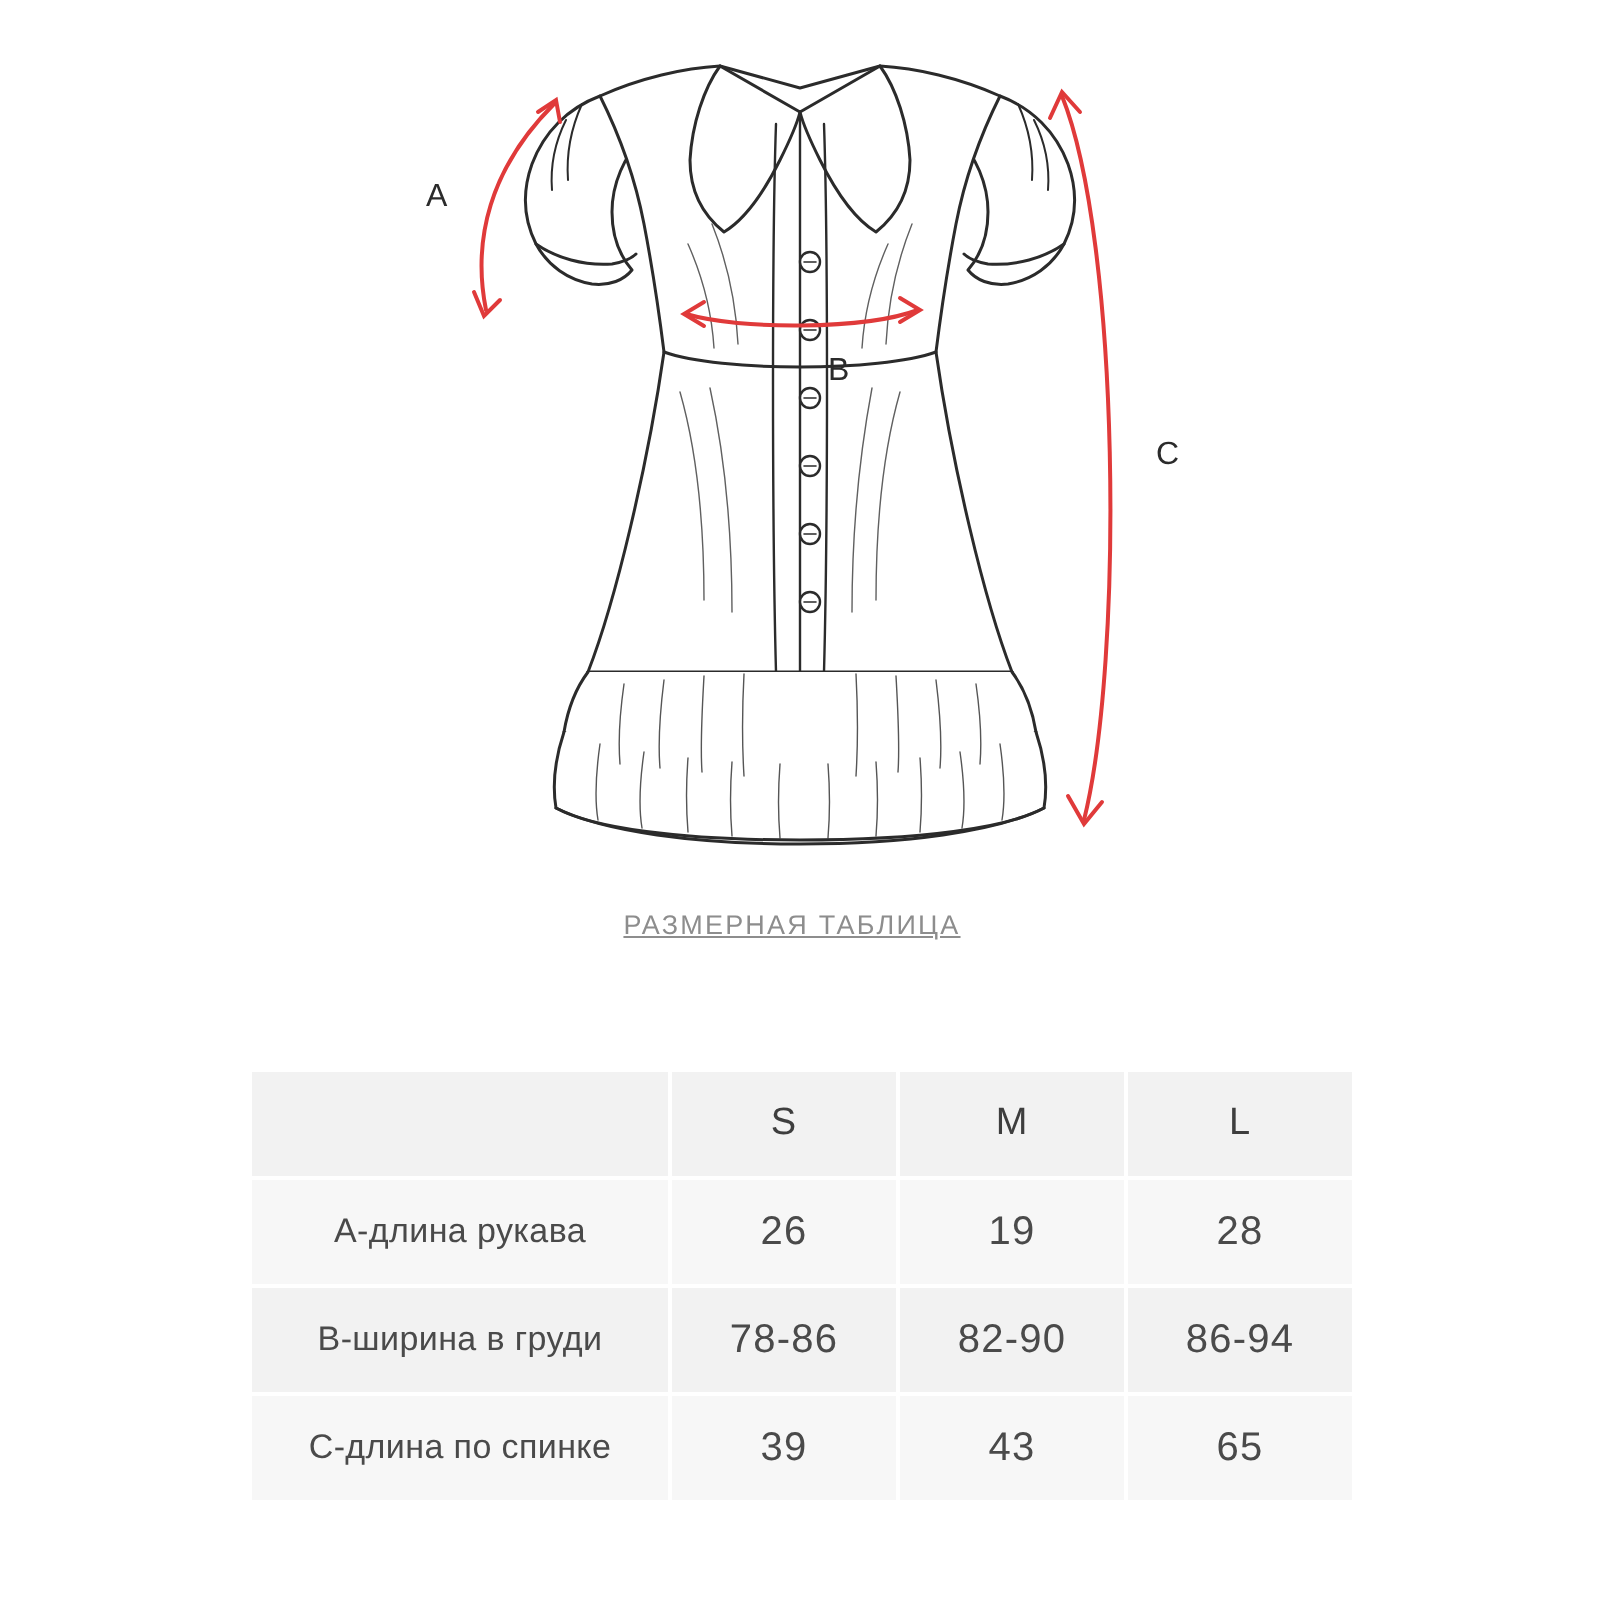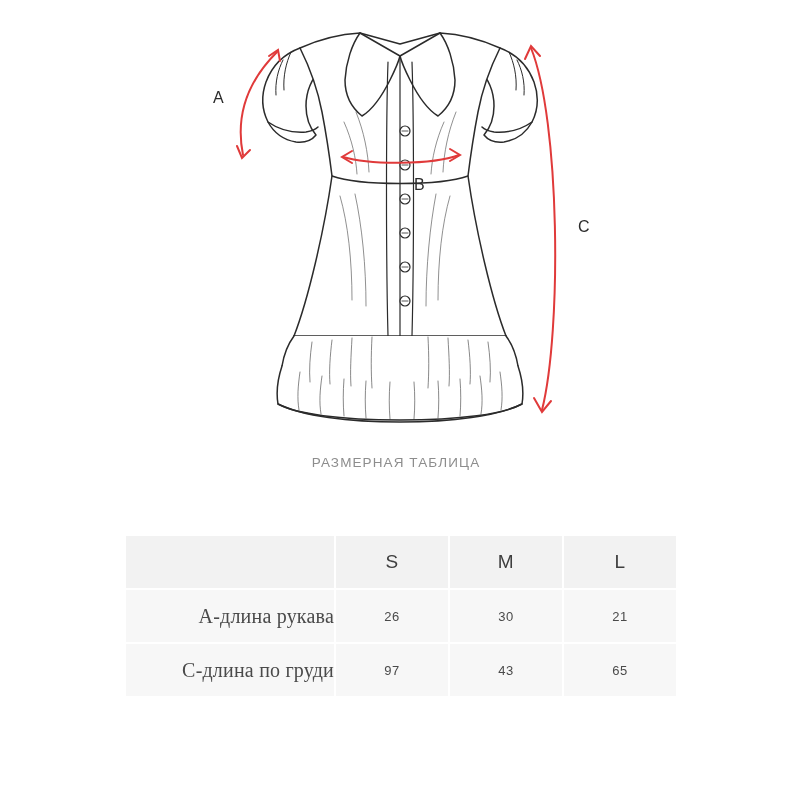--- a/index.html
+++ b/index.html
@@ -30,20 +30,21 @@
   .caption {
     position: absolute;
     left: 0;
     top: 452px;
     width: 792px;
     text-align: center;
     font-size: 13.5px;
     letter-spacing: 1.1px;
     color: #8d8d8d;
     line-height: 22px;
+    text-decoration: underline;
   }
   .caption div {
     white-space: nowrap;
   }
   table.size-table {
     position: absolute;
     left: 124px;
     top: 534px;
     width: 552px;
     border-collapse: collapse;
@@ -63,31 +64,30 @@
   }
   .cell-head {
     background: #f2f2f2;
     text-align: center;
     font-size: 19px;
     color: #3e3e3e;
     letter-spacing: 0.5px;
   }
   .cell-label {
     background: #f7f7f7;
-    text-align: right;
+    text-align: center;
     padding-left: 18px;
-    font-size: 20px;
+    font-size: 17px;
     color: #4a4a4a;
     letter-spacing: 0.2px;
-    font-family: Liberation Serif, serif;
   }
   .cell-value {
     background: #f7f7f7;
     text-align: center;
-    font-size: 13px;
+    font-size: 20px;
     color: #4a4a4a;
     letter-spacing: 0.6px;
   }
   .row-alt .cell-label, .row-alt .cell-value {
     background: #f2f2f2;
   }
   .arrow-letter {
     font-size: 16px;
     fill: #2b2b2b;
     font-family: "Liberation Sans", sans-serif;
@@ -231,25 +231,31 @@
         <th class="cell-head-blank"></th>
         <th class="cell-head">S</th>
         <th class="cell-head">M</th>
         <th class="cell-head">L</th>
       </tr>
     </thead>
     <tbody>
       <tr>
         <td class="cell-label">A-длина рукава</td>
         <td class="cell-value">26</td>
-        <td class="cell-value">30</td>
-        <td class="cell-value">21</td>
+        <td class="cell-value">19</td>
+        <td class="cell-value">28</td>
+      </tr>
+      <tr class="row-alt">
+        <td class="cell-label">B-ширина в груди</td>
+        <td class="cell-value">78-86</td>
+        <td class="cell-value">82-90</td>
+        <td class="cell-value">86-94</td>
       </tr>
       <tr>
-        <td class="cell-label">C-длина по груди</td>
-        <td class="cell-value">97</td>
+        <td class="cell-label">C-длина по спинке</td>
+        <td class="cell-value">39</td>
         <td class="cell-value">43</td>
         <td class="cell-value">65</td>
       </tr>
     </tbody>
   </table>
 
 </div>
 
 </body></html>

